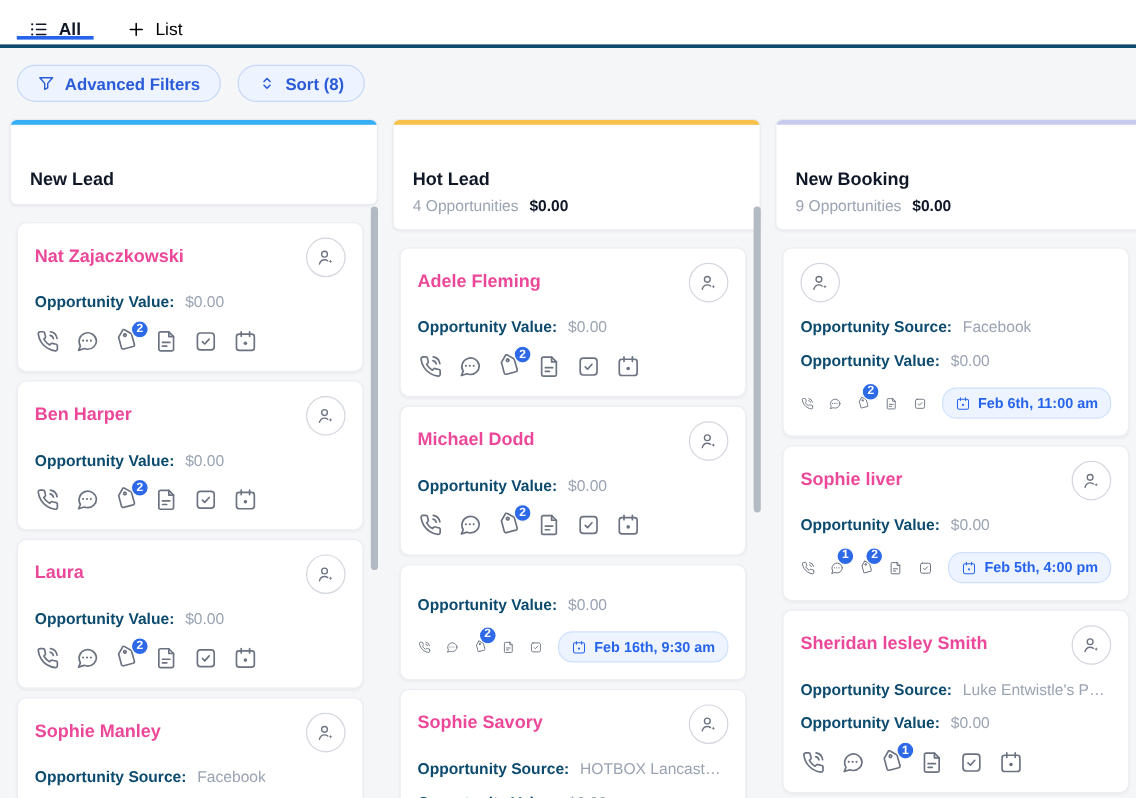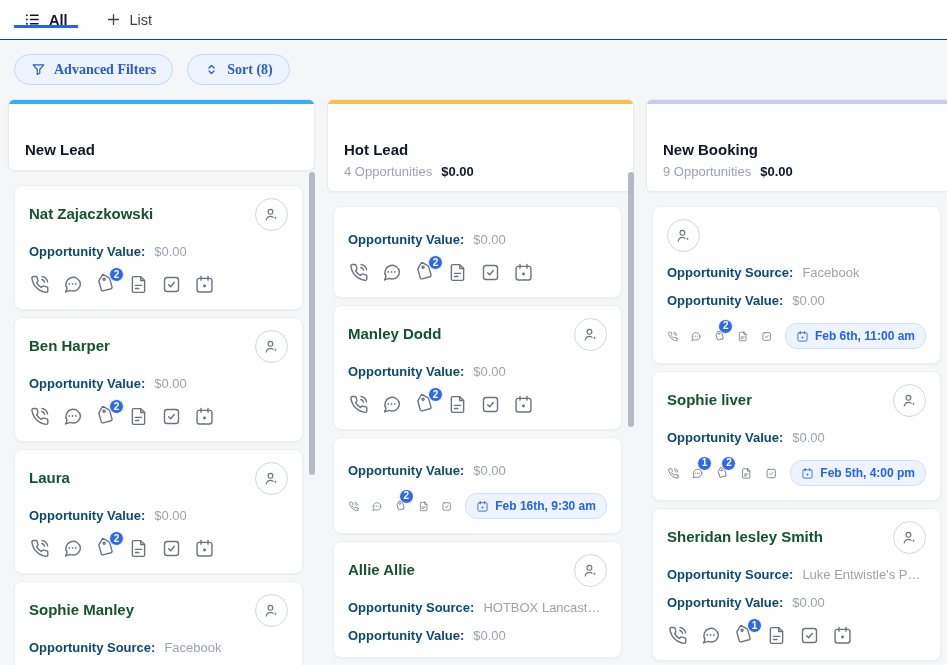--- a/index.html
+++ b/index.html
@@ -1,55 +1,55 @@
 <!DOCTYPE html>
 <html><head>
 <meta charset="utf-8">
 <style>
   * { margin:0; padding:0; box-sizing:border-box; }
   html,body { width:947px; height:665px; overflow:hidden; background:#f5f6f8;
     font-family:"Liberation Sans","DejaVu Sans",sans-serif; }
 
   
-  .tabbar { height:40px; background:#fff; border-bottom:1px solid #0c4a6e;
-    display:flex; align-items:center; padding:16px 14px; }
+  .tabbar { height:40px; background:#fff; border-bottom:3px solid #0c4a6e;
+    display:flex; align-items:flex-start; padding:16px 14px; }
   .tab { display:flex; align-items:center; gap:8px; padding:0 10px;
     font-size:14.5px; font-weight:700; color:#101828; position:relative; cursor:pointer; }
   .tab.active::after { content:""; position:absolute; left:0; right:0; bottom:0;
     height:3px; background:#2563eb; }
-  .tab.inactive { color:#404040; font-weight:500; }
+  .tab.inactive { color:#000000; font-weight:500; }
   .tab-divider { width:1px; background:#ededf1; margin:6px 8px 10px; }
   .ic-tab { display:inline-flex; width:17px; height:17px; }
   .ic-tab svg { width:100%; height:100%; }
 
   
   .toolbar { display:flex; gap:14px; padding:14px 14px 12px; }
   .btn-pill { display:inline-flex; align-items:center; gap:8px; height:31px;
     padding:0 16px; border-radius:16px; background:#eef4ff; border:1px solid #c7d7f9;
     color:#2a5bd8; font-size:14px; font-weight:700; cursor:pointer;
-    font-family:Liberation Serif, serif; }
+    font-family:Liberation Sans, sans-serif; }
   .btn-pill .bic { display:inline-flex; width:15px; height:15px; }
   .btn-pill .bic svg { width:100%; height:100%; }
 
   
   .board { display:flex; gap:12px; padding:2px 8px 0; align-items:flex-start; }
   .column { width:307px; position:relative; flex:0 0 auto; }
   .col-header { background:#fff; border:1px solid #e9ebef; border-radius:6px;
     overflow:hidden; box-shadow:0 1px 2px rgba(16,24,40,.04); }
   .col-accent { height:4px; }
   .col-header-body { padding:9px 16px 12px;margin-top:28px; }
   .col-title { font-size:15px; font-weight:700; color:#101828; }
   .col-sub { margin-top:6px; font-size:13px; color:#9aa3b2; }
   .col-total { color:#101828; font-weight:700; margin-left:9px; }
 
   .cards { margin:14px 12px 0 6px; display:flex; flex-direction:column; gap:7px; }
   .card { background:#fff; border:1px solid #eceef2; border-radius:8px;
     padding:12px 14px 14px; box-shadow:0 1px 2px rgba(16,24,40,.04); cursor:pointer; }
   .card-head { display:flex; justify-content:space-between; align-items:flex-start; }
-  .card-name { font-size:15px; font-weight:700; color:#14532d; padding-top:7px; }
+  .card-name { font-size:15px; font-weight:700; color:#ec4899; padding-top:7px; }
   .avatar-btn { width:33px; height:33px; border-radius:50%; border:1px solid #d2d6dd;
     background:#fff; color:#6b7280; display:flex; align-items:center;
     justify-content:center; cursor:pointer; flex:0 0 auto; }
   .avatar-btn svg { width:17px; height:17px; }
 
   .field-row { display:flex; gap:9px; margin-top:13px; font-size:13px;
     align-items:baseline; overflow:hidden; }
   .field-label { color:#0c4a6e; font-weight:700; white-space:nowrap; }
   .field-value { color:#9aa3b2; white-space:nowrap; overflow:hidden;
     text-overflow:ellipsis; }
@@ -339,20 +339,32 @@
     <div class="column">
       <div class="col-header">
         <div class="col-accent" style="background: rgb(247, 192, 74);"></div>
         <div class="col-header-body">
           <div class="col-title">Hot Lead</div>
           <div class="col-sub"><span class="col-count">4 Opportunities</span><span class="col-total">$0.00</span></div>
         </div>
       </div>
       <div class="cards">
         <div class="card">
+          <div class="card-head">
+            <div class="card-name">Adele Fleming</div>
+            <button class="avatar-btn">
+              <span style="display: inline-flex;">
+                <svg viewBox="0 0 24 24" fill="none" stroke="currentColor" stroke-width="1.6" stroke-linecap="round" stroke-linejoin="round">
+                  <circle cx="10.5" cy="8.2" r="3.4"></circle>
+                  <path d="M4.5 19.8c.9-3.3 3.2-5.1 6-5.1 1.4 0 2.7.4 3.8 1.3"></path>
+                  <path d="M17.6 14.6l.65 1.55 1.55.65-1.55.65-.65 1.55-.65-1.55-1.55-.65 1.55-.65z" fill="currentColor" stroke="none"></path>
+                </svg>
+              </span>
+            </button>
+          </div>
           <div class="field-row">
             <span class="field-label">Opportunity Value:</span>
             <span class="field-value">$0.00</span>
           </div>
           <div class="icon-row">
             <span class="ic">
               <svg viewBox="0 0 24 24" fill="none" stroke="currentColor" stroke-width="1.6" stroke-linecap="round" stroke-linejoin="round">
                 <path d="M21.5 16.6v2.6a1.8 1.8 0 0 1-2 1.8 18.2 18.2 0 0 1-7.9-2.8 17.9 17.9 0 0 1-5.5-5.5A18.2 18.2 0 0 1 3.3 4.8a1.8 1.8 0 0 1 1.8-2h2.6a1.8 1.8 0 0 1 1.8 1.5c.1.9.3 1.7.6 2.6a1.8 1.8 0 0 1-.4 1.9L8.6 9.9a14.6 14.6 0 0 0 5.5 5.5l1.1-1.1a1.8 1.8 0 0 1 1.9-.4c.9.3 1.7.5 2.6.6a1.8 1.8 0 0 1 1.8 2.1z"></path>
                 <path d="M14.6 6.3a4 4 0 0 1 3.1 3.1"></path>
                 <path d="M14.9 2.8a7.6 7.6 0 0 1 6.3 6.3"></path>
@@ -390,21 +402,21 @@
               <svg viewBox="0 0 24 24" fill="none" stroke="currentColor" stroke-width="1.6" stroke-linecap="round" stroke-linejoin="round">
                 <rect x="3.5" y="5" width="17" height="15.5" rx="2.5"></rect>
                 <path d="M8 2.8V7M16 2.8V7"></path>
                 <circle cx="12" cy="13.8" r="1.7" fill="currentColor" stroke="none"></circle>
               </svg>
             </span>
           </div>
         </div>
         <div class="card">
           <div class="card-head">
-            <div class="card-name">Manley Dodd</div>
+            <div class="card-name">Michael Dodd</div>
             <button class="avatar-btn">
               <span style="display: inline-flex;">
                 <svg viewBox="0 0 24 24" fill="none" stroke="currentColor" stroke-width="1.6" stroke-linecap="round" stroke-linejoin="round">
                   <circle cx="10.5" cy="8.2" r="3.4"></circle>
                   <path d="M4.5 19.8c.9-3.3 3.2-5.1 6-5.1 1.4 0 2.7.4 3.8 1.3"></path>
                   <path d="M17.6 14.6l.65 1.55 1.55.65-1.55.65-.65 1.55-.65-1.55-1.55-.65 1.55-.65z" fill="currentColor" stroke="none"></path>
                 </svg>
               </span>
             </button>
           </div>
@@ -505,21 +517,21 @@
                   <path d="M8 2.8V7M16 2.8V7"></path>
                   <circle cx="12" cy="13.8" r="1.7" fill="currentColor" stroke="none"></circle>
                 </svg>
               </span>
               <span class="pill-text">Feb 16th, 9:30 am</span>
             </span>
           </div>
         </div>
         <div class="card">
           <div class="card-head">
-            <div class="card-name">Allie Allie</div>
+            <div class="card-name">Sophie Savory</div>
             <button class="avatar-btn">
               <span style="display: inline-flex;">
                 <svg viewBox="0 0 24 24" fill="none" stroke="currentColor" stroke-width="1.6" stroke-linecap="round" stroke-linejoin="round">
                   <circle cx="10.5" cy="8.2" r="3.4"></circle>
                   <path d="M4.5 19.8c.9-3.3 3.2-5.1 6-5.1 1.4 0 2.7.4 3.8 1.3"></path>
                   <path d="M17.6 14.6l.65 1.55 1.55.65-1.55.65-.65 1.55-.65-1.55-1.55-.65 1.55-.65z" fill="currentColor" stroke="none"></path>
                 </svg>
               </span>
             </button>
           </div>

